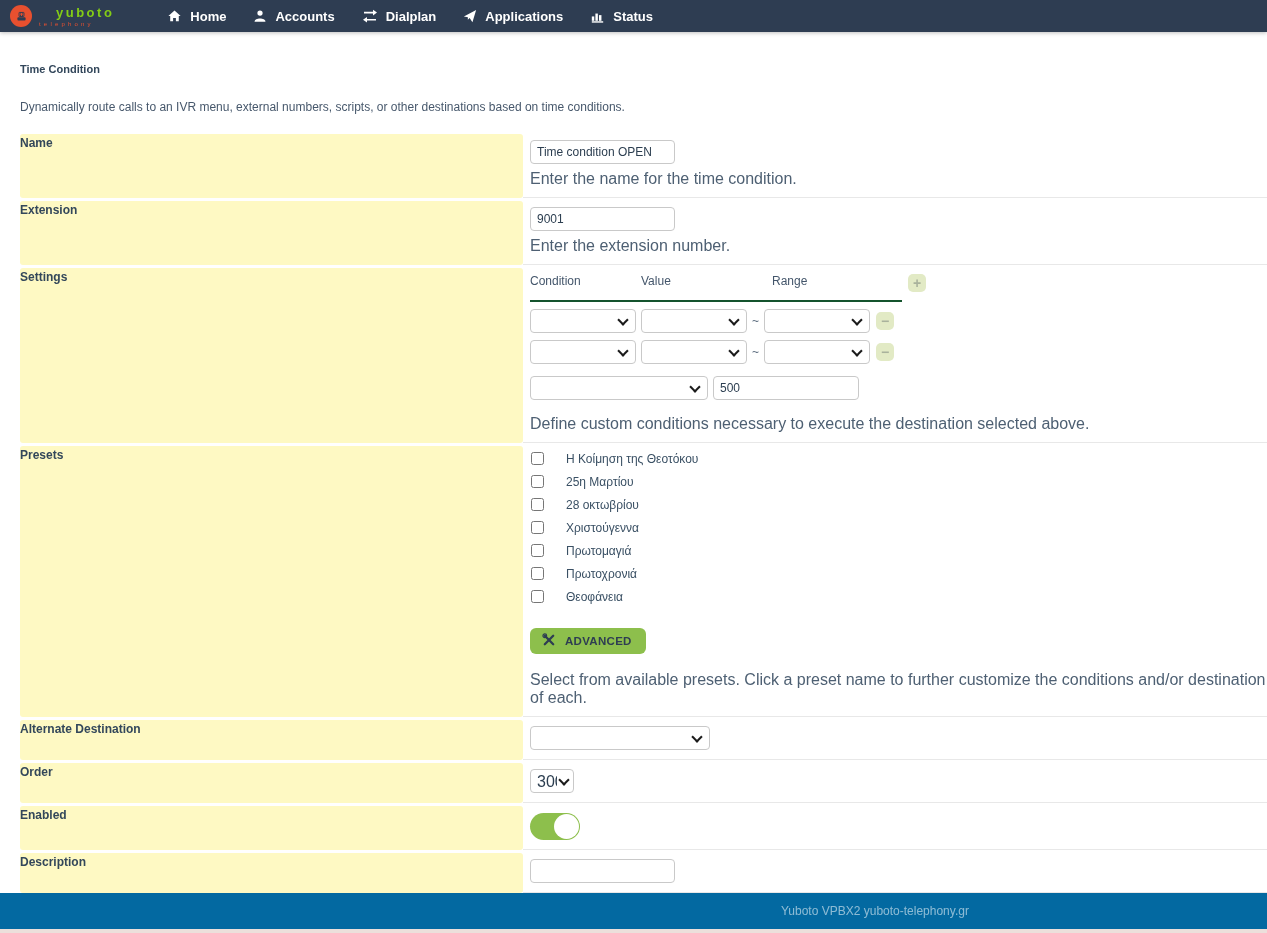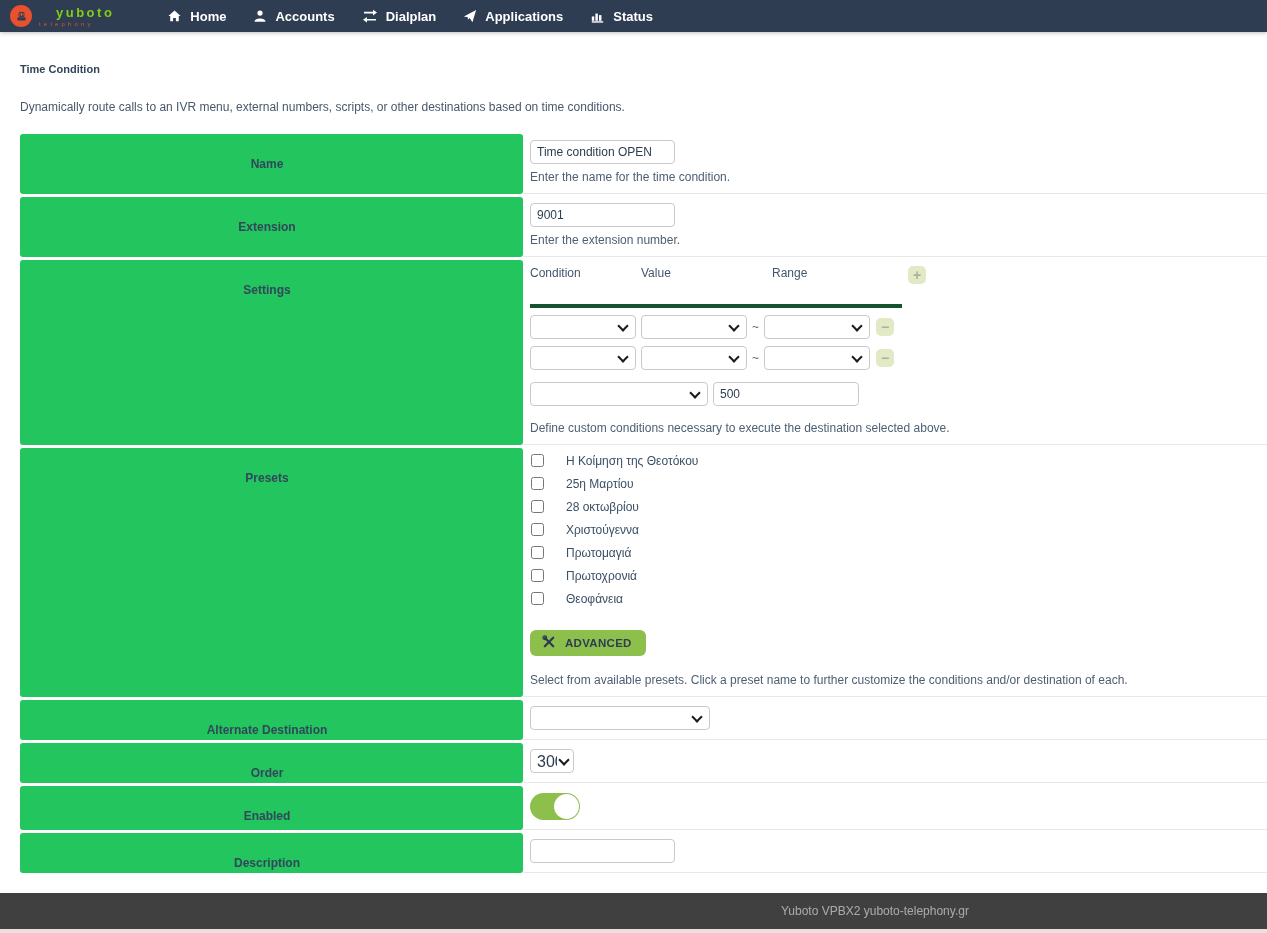--- a/index.html
+++ b/index.html
@@ -35,26 +35,26 @@
   .nav-item svg { display:block; }
 
   
   .main { padding:31px 0 0 0; }
   .page-title { font-size:11px; font-weight:bold; color:#32465a; margin-left:20px; }
   .page-desc  { margin:25px 0 0 20px; color:#47586c; font-size:12px; }
 
   .form { margin:20px 0 0 20px; }
   .row { display:flex; margin-bottom:3px; }
   .cell-label {
-    width:503px; min-width:503px; background:#22c55e; border-radius:3px;
-    text-align:center; padding:23px 9px 0 0; font-weight:bold; font-size:12px; color:#33475a;
+    width:503px; min-width:503px; background:#fef9c3; border-radius:3px;
+    text-align:left; padding:2px 9px 0 0; font-weight:bold; font-size:12px; color:#33475a;
   }
   .cell-content { flex:1; padding:6px 0 9px 7px; border-bottom:1px solid #e8e8e8; }
 
-  .help { color:#4e6073; font-size:12px; margin-top:6px; }
+  .help { color:#4e6073; font-size:16px; margin-top:6px; }
 
   input[type="text"] {
     height:24px; border:1px solid #c9c9c9; border-radius:4px; background:#fff;
     padding:0 6px; font-size:12px; font-family:inherit; color:#2c3e50; outline:none;
   }
   .w145 { width:145px; } .w146 { width:146px; }
 
   
   .sel { position:relative; display:inline-block; vertical-align:middle; }
   .sel select {
@@ -66,22 +66,22 @@
   .sel::after {
     content:""; position:absolute; right:9px; top:7px; width:6px; height:6px;
     border-right:2px solid #1b1b1b; border-bottom:2px solid #1b1b1b;
     transform:rotate(45deg); pointer-events:none;
   }
   .sel-106 { width:106px; } .sel-178 { width:178px; } .sel-180 { width:180px; } .sel-44 { width:44px; }
   .sel-44 select { padding:0 16px 0 6px; }
   .sel-44::after { right:6px; }
 
   
-  .settings-head { display:flex; align-items:center; width:372px; padding-bottom:24px;
-                   border-bottom:4px solid #14532d; margin-bottom:2px; position:relative;justify-content:flex-end; }
+  .settings-head { display:flex; align-items:center; width:372px; padding-bottom:12px;
+                   border-bottom:2px solid #14532d; margin-bottom:2px; position:relative;justify-content:flex-end; }
   .settings-head .col { font-size:12px; color:#44566b; }
   .col-condition { width:111px; } .col-value { width:131px; } .col-range { flex:1; }
   .btn-sq {
     width:18px; height:18px; border:none; border-radius:5px; background:#e2eac5;
     color:#a9b29c; font-size:14px; font-weight:bold; line-height:16px; text-align:center;
     cursor:pointer; padding:0; font-family:inherit;
   }
   .settings-head .btn-sq { position:absolute; right:-24px; top:0; }
   .cond-row { display:flex; align-items:center; margin-top:7px; }
   .tilde { margin:0 5px; color:#5a6b7d; }
@@ -107,21 +107,21 @@
     width:50px; height:27px; border-radius:14px; background:#8dbf4c;
     position:relative; cursor:pointer; margin-top:1px;
   }
   .toggle .knob {
     position:absolute; right:1px; top:1px; width:25px; height:25px;
     border-radius:50%; background:#ffffff;
   }
 
   
   .footer {
-    position:absolute; left:0; right:0; bottom:4px; height:36px; background:#404040;
+    position:absolute; left:0; right:0; bottom:4px; height:36px; background:#0369a1;
   }
   .footer-text {
     position:absolute; left:781px; top:11px; font-size:12px; color:rgba(255,255,255,.55);
   }
   .bottom-strip { position:absolute; left:0; right:0; bottom:0; height:4px; background:#ecdfdb; }
 </style>
 </head>
 <body>
 
 <div class="navbar">

